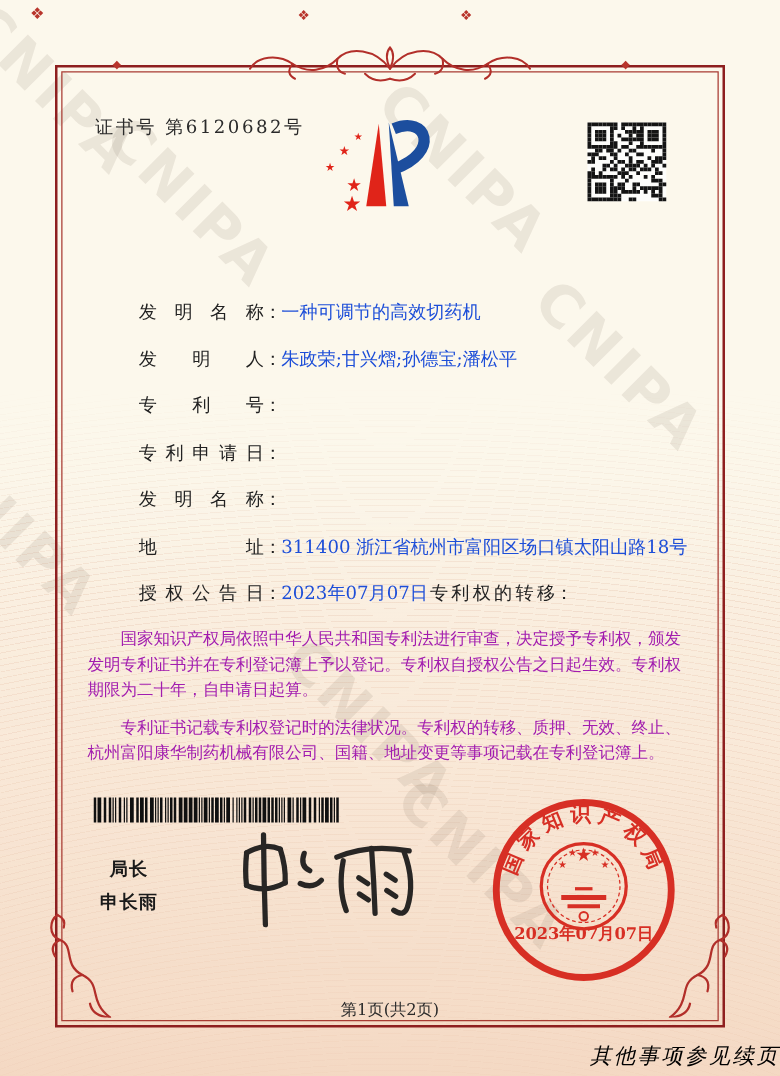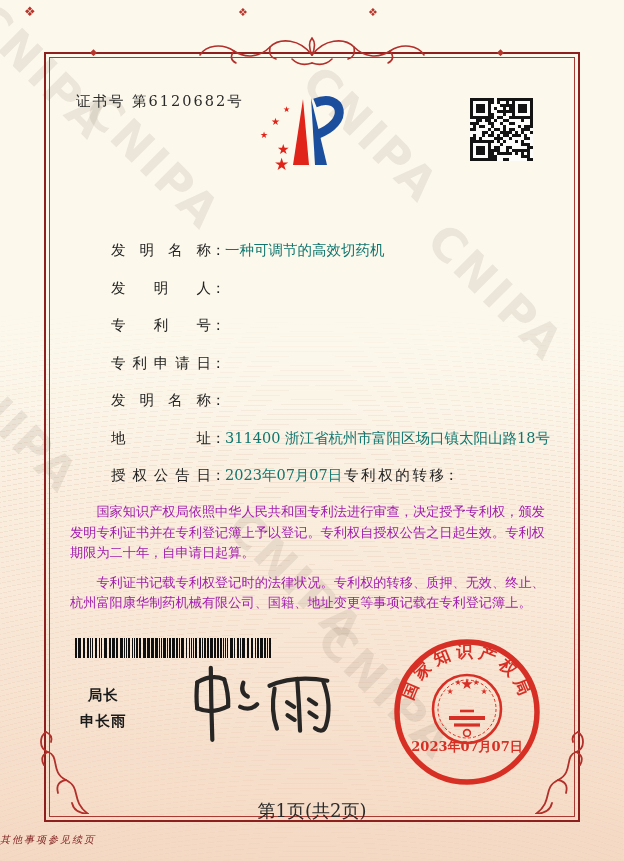--- a/index.html
+++ b/index.html
@@ -45,38 +45,38 @@
   .title {
     position:absolute; left:0; right:0; top:172px; text-align:center;
     font-size:31px; font-weight:bold; letter-spacing:15px; text-indent:15px; color:#111;
   }
   
   .fields { position:absolute; left:75px; right:56px; top:240px; font-size:14.5px;margin-left:36px; }
   .f-row { height:37.5px; display:flex; align-items:flex-start; line-height:20px; }
   .f-pair { display:flex; }
   .f-label { display:inline-block; width:100px; text-align:justify; text-align-last:justify; color:#222; }
   .f-colon { width:14px; }
-  .f-value { color:#0f766e; }
+  .f-value { color:#1d4ed8; }
   .f-value.w-fixed { width:119px; }
   
   .paras { position:absolute; left:70px; right:72px; top:502px; font-size:13.2px; line-height:20.5px;
            color:#a21caf; }
   .paras p { text-indent:2em; margin-bottom:9px; }
   
   .barcode { position:absolute; left:75px; top:638px; width:200px; height:20px; }
   .barcode i { position:absolute; top:0; bottom:0; background:#101010; }
   
   .sig-block { position:absolute; left:80px; top:686px; font:bold 14.5px "DejaVu Sans","Liberation Sans",sans-serif; color:#1a1a1a; }
   .sig-block div { margin-bottom:7px; letter-spacing:1px;text-align:center; }
   .sig-svg { position:absolute; left:178px; top:656px; transform:rotate(-2deg); }
   
   .seal { position:absolute; left:392px; top:637px; width:150px; height:150px; opacity:.95; }
   
-  .page-num { position:absolute; left:0; right:0; top:799px; text-align:center; font-size:18px; color:#2a2a2a; }
-  .foot-note { position:absolute; left:0; right:0; top:833px; text-align:left; font-size:10px; font-style:italic; color:#7f1d1d; letter-spacing:2px; }
+  .page-num { position:absolute; left:0; right:0; top:799px; text-align:center; font-size:13px; color:#2a2a2a; }
+  .foot-note { position:absolute; left:0; right:0; top:833px; text-align:right; font-size:17px; font-style:italic; color:#000000; letter-spacing:2px; }
 </style>
 </head>
 <body>
 
 <div class="page">
 
   <div class="waves"></div>
 
   <div class="wm" style="left:0px;top:-8px">CNIPA</div>
   <div class="wm" style="left:112px;top:82px">CNIPA</div>
@@ -591,20 +591,21 @@
 
   <div class="fields">
     <div class="f-row">
       <span class="f-label">发明名称</span>
         <span class="f-colon">：</span>
       <span class="f-value">一种可调节的高效切药机</span>
     </div>
     <div class="f-row">
       <span class="f-label">发明人</span>
         <span class="f-colon">：</span>
+      <span class="f-value">朱政荣;甘兴熠;孙德宝;潘松平</span>
     </div>
     <div class="f-row">
       <span class="f-label">专利号</span>
         <span class="f-colon">：</span>
     </div>
     <div class="f-row">
       <span class="f-label">专利申请日</span>
         <span class="f-colon">：</span>
     </div>
     <div class="f-row">

